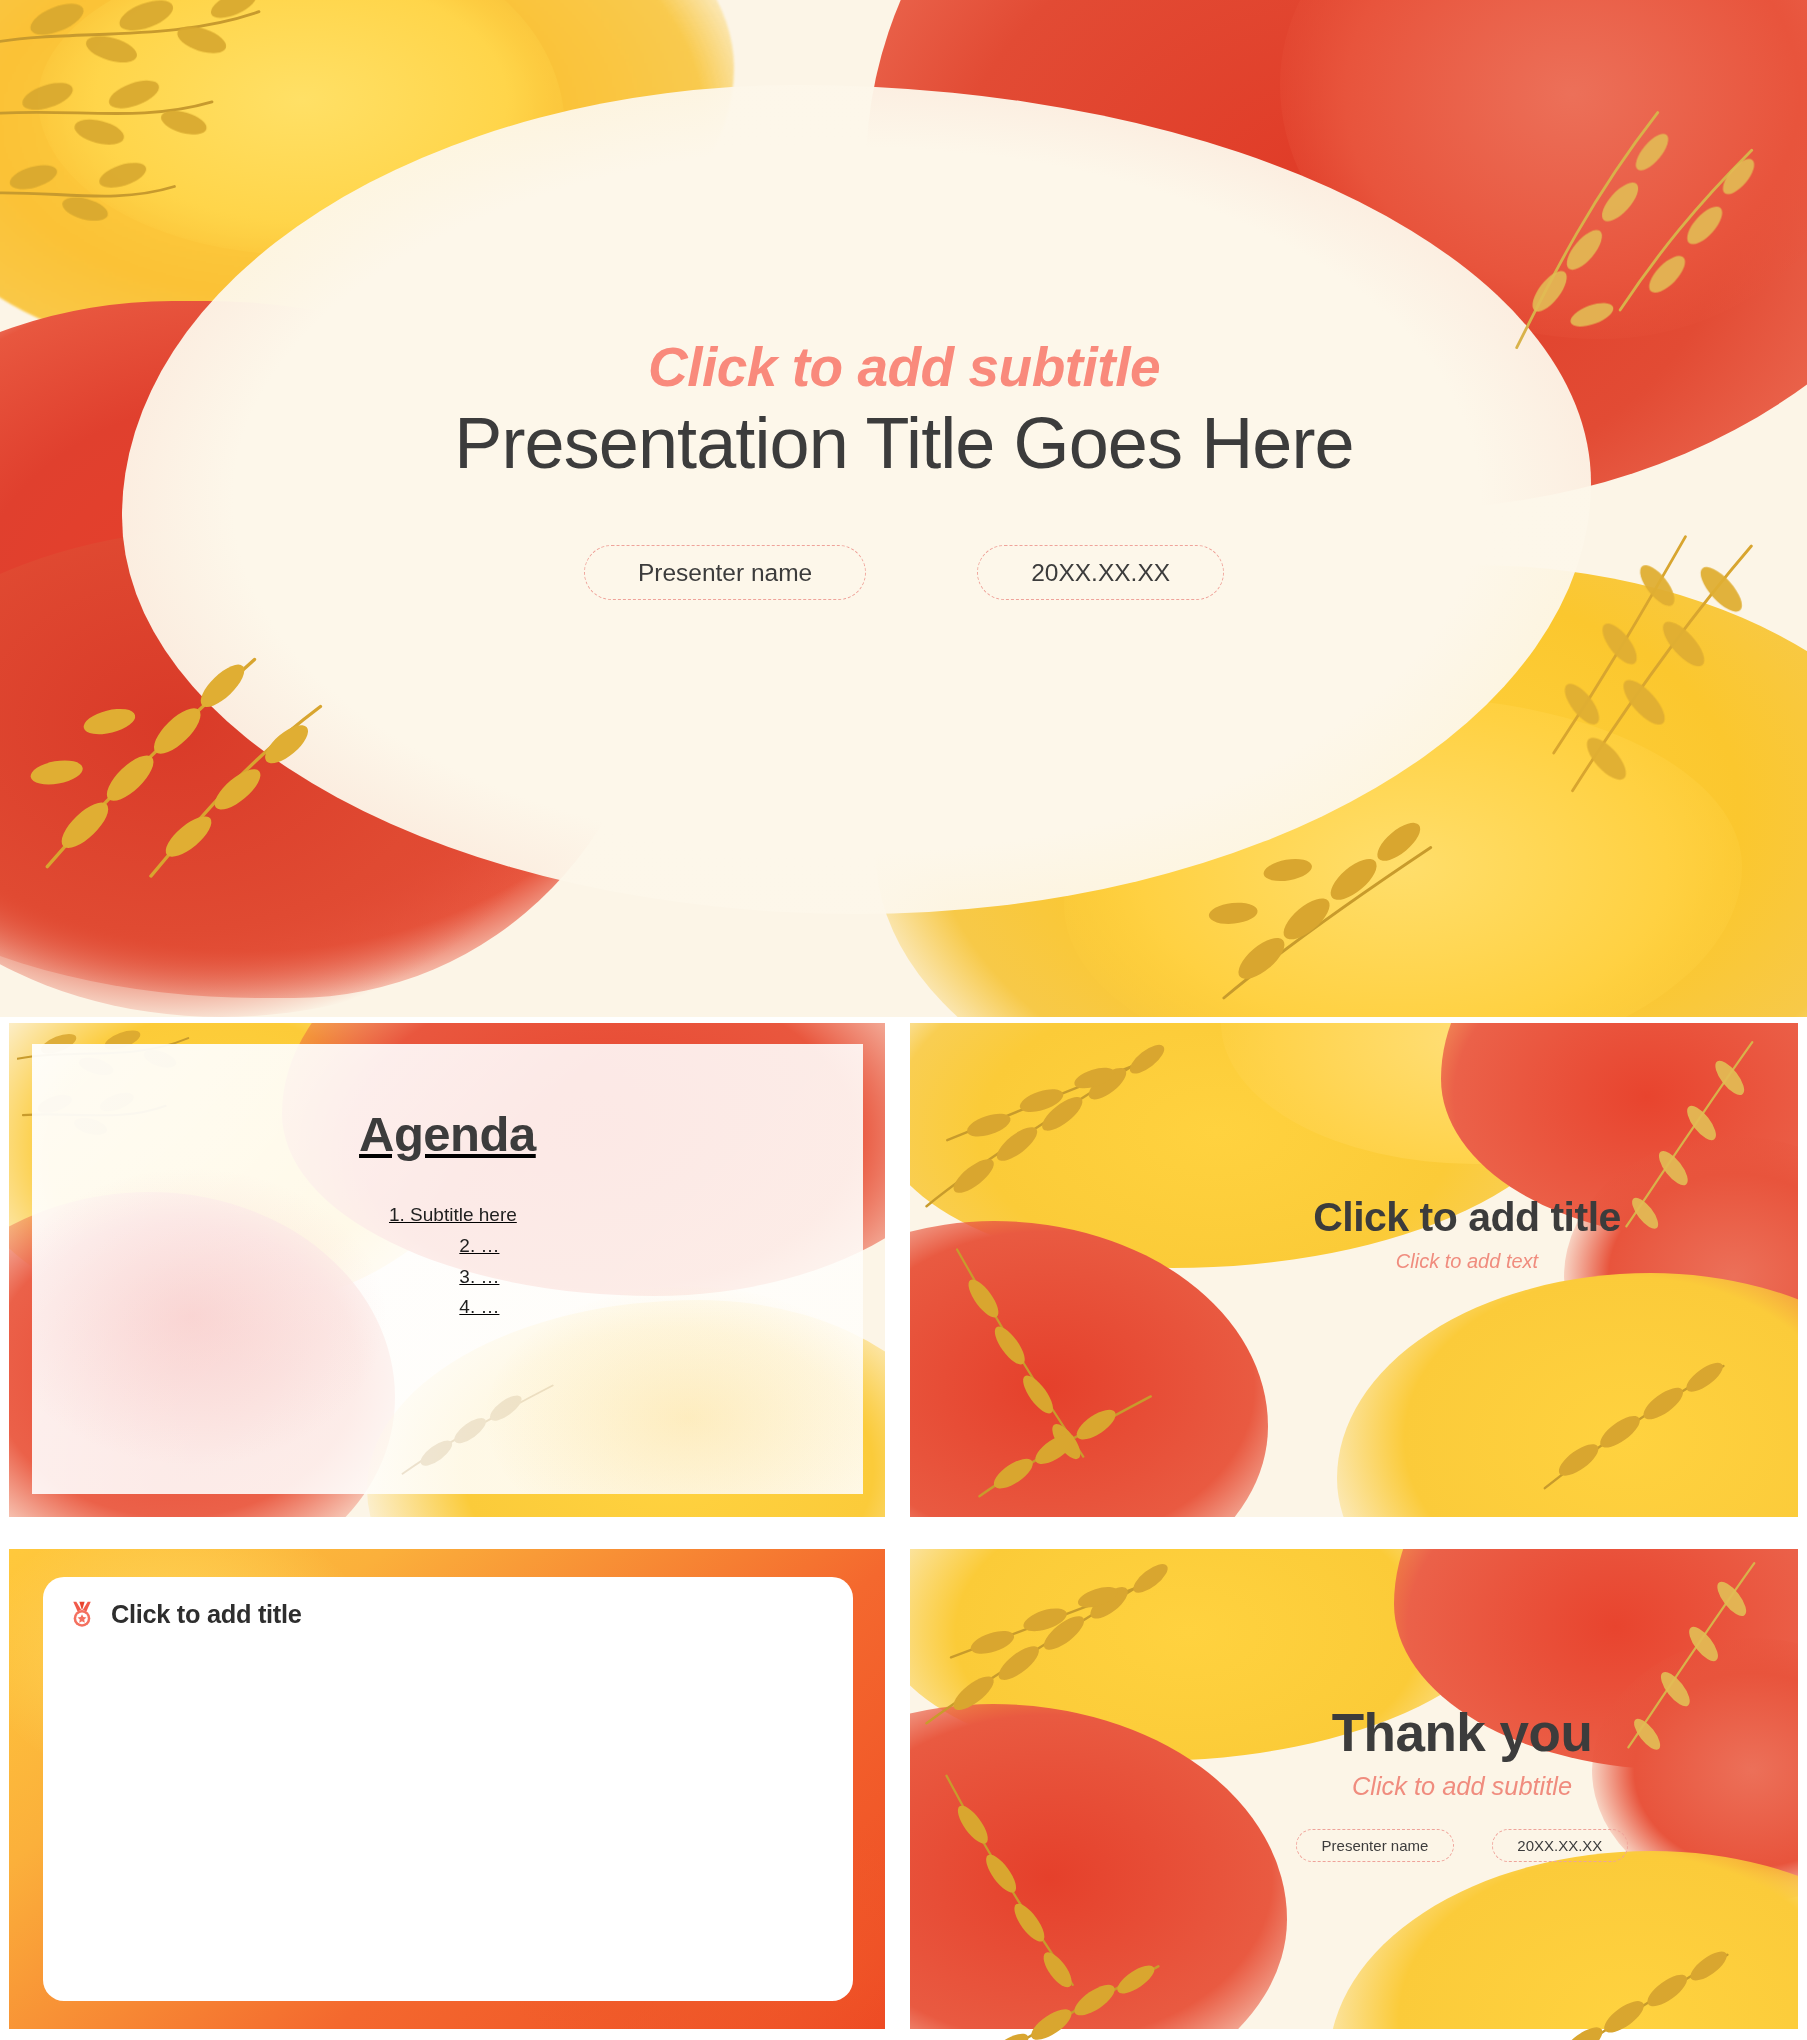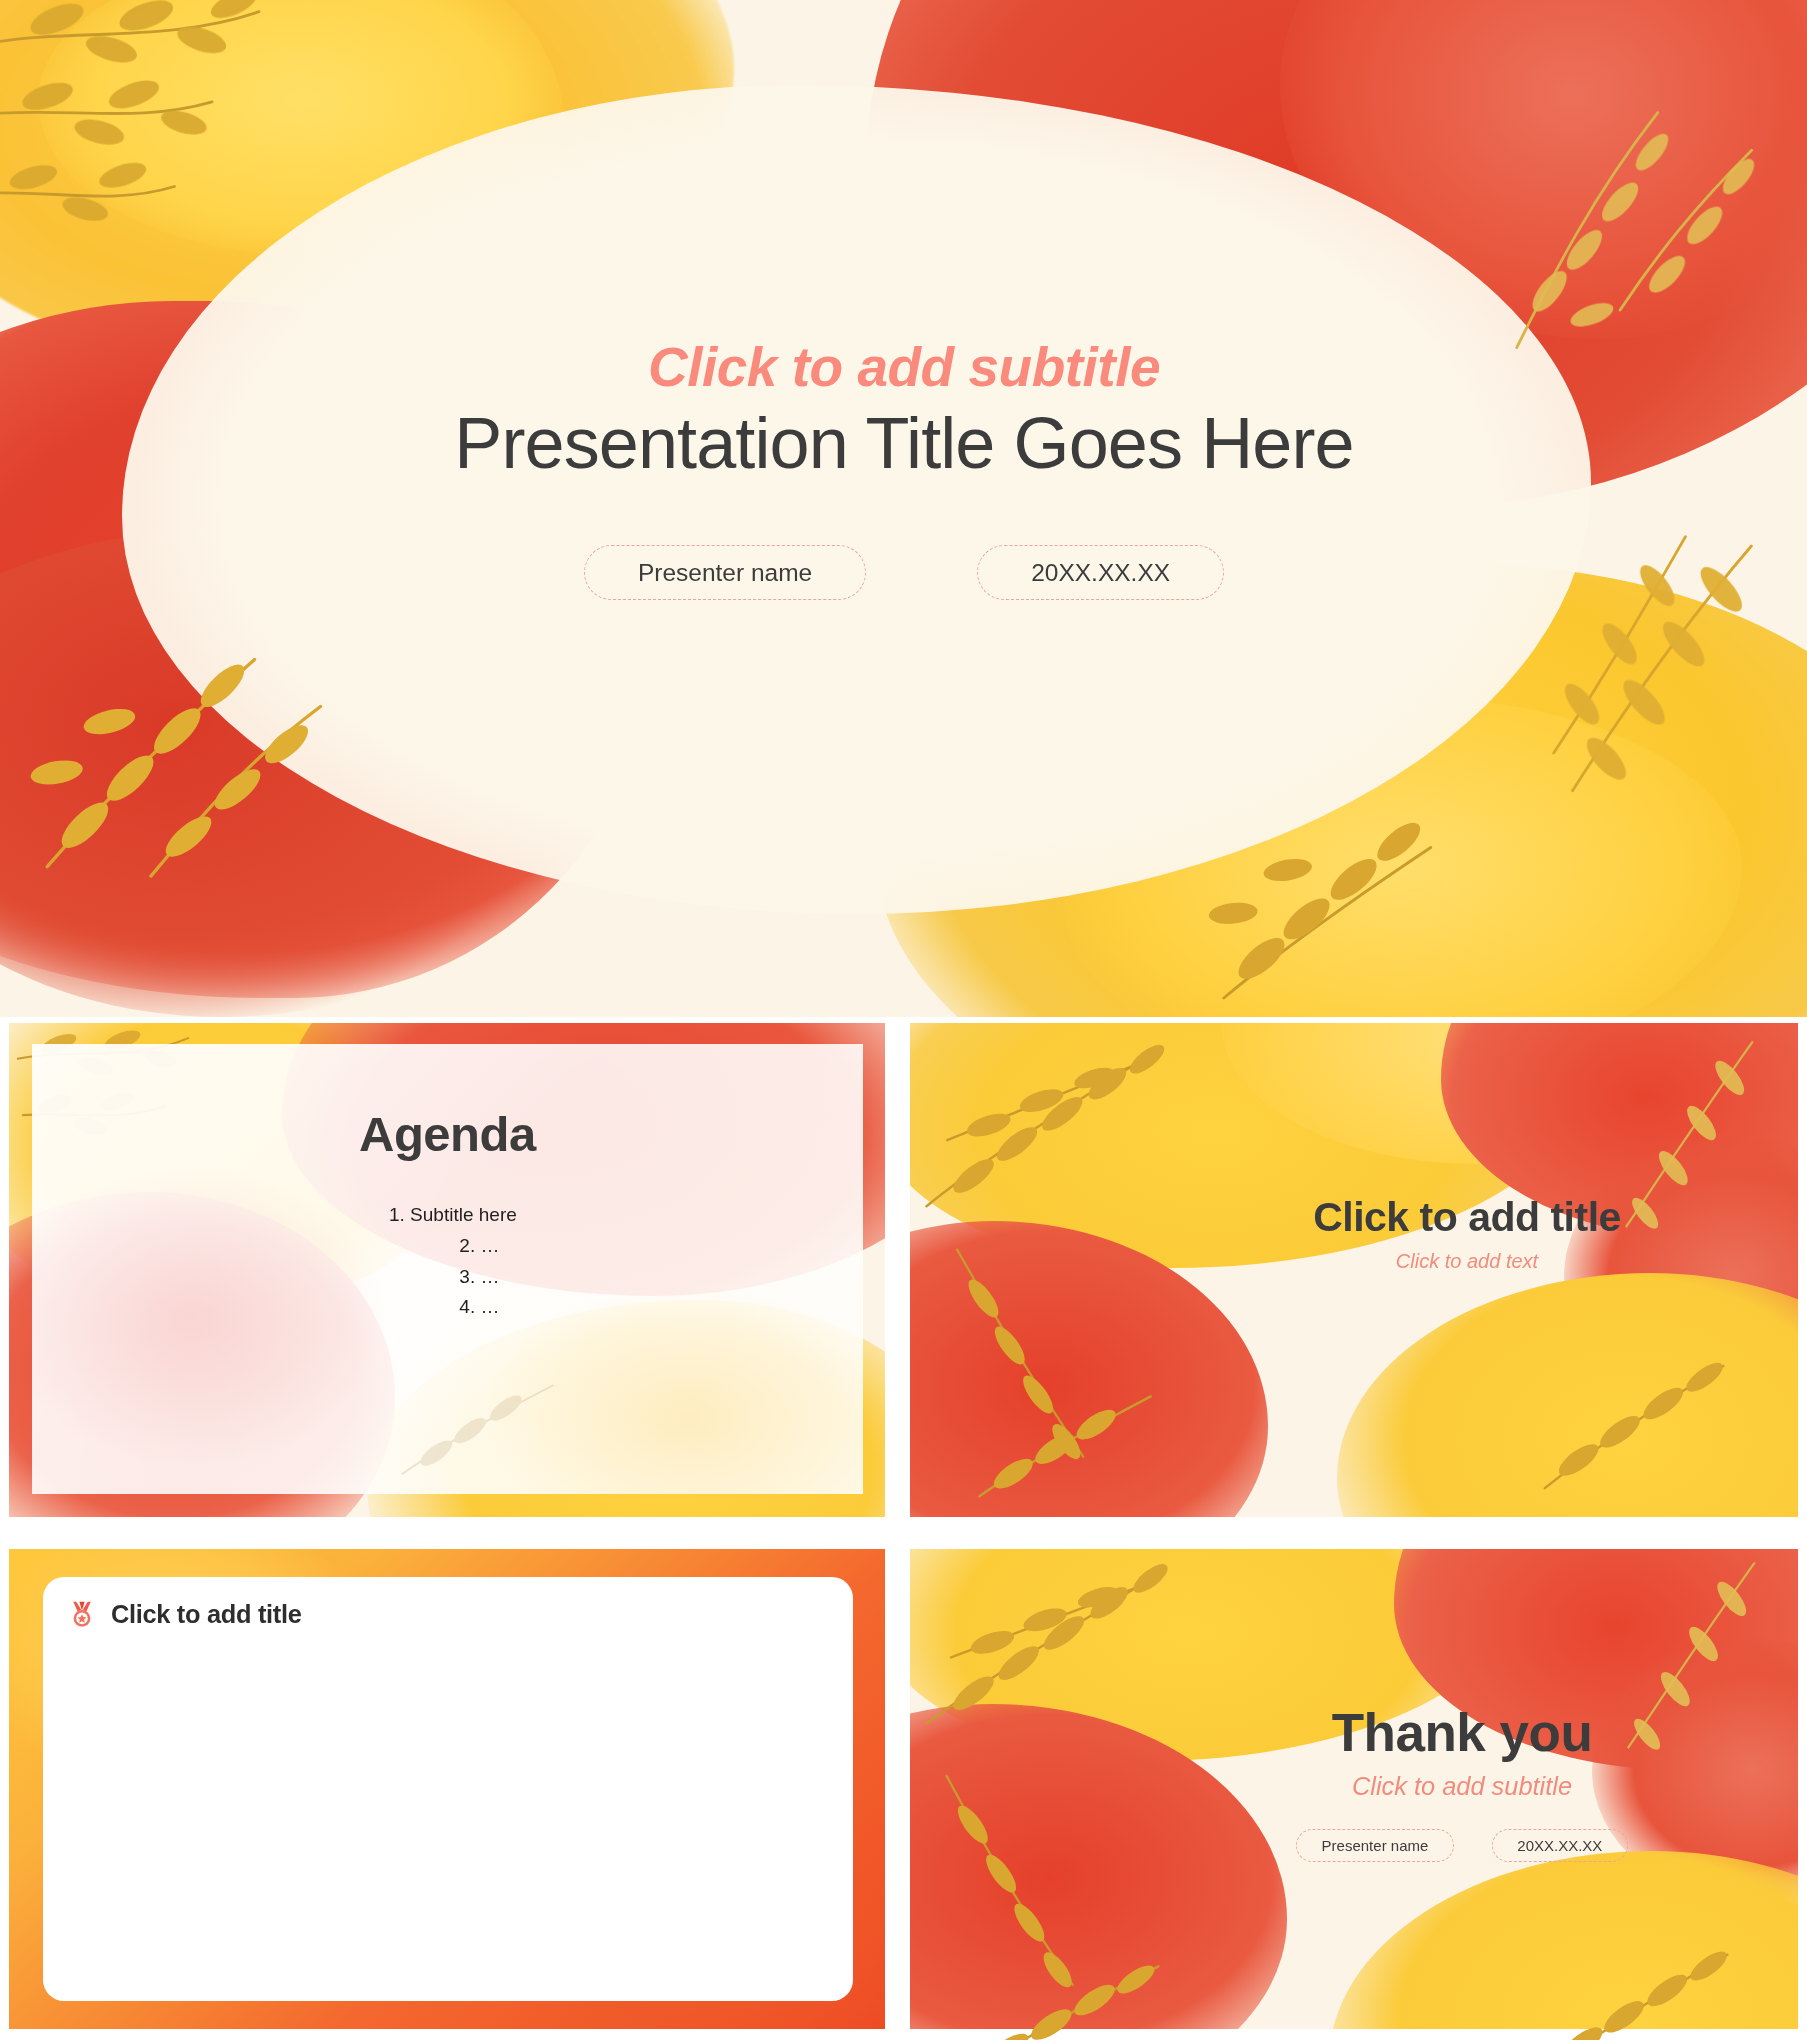--- a/index.html
+++ b/index.html
@@ -156,20 +156,21 @@
     right: -85px; bottom: -160px; width: 603px; height: 377px;
     background: radial-gradient(ellipse at 50% 45%, #FFD23F 0%, #FBCB3A 48%, rgba(255,255,255,0) 76%);
     border-radius: 55% 45% 50% 50% / 50% 50% 50% 50%;
   }
   .agenda-panel {
     position: absolute;
     left: 22.6px; top: 21px; right: 22.6px; bottom: 22.6px;
     background: linear-gradient(135deg, rgba(255,255,255,.94) 0%, rgba(255,255,255,.88) 45%, rgba(255,253,248,.90) 100%);
     z-index: 5;
     overflow: hidden;
+    text-decoration: underline;
   }
   .agenda-panel .tint1 {
     position: absolute; left: -38px; top: 122px; width: 395px; height: 301px;
     background: radial-gradient(ellipse at 50% 50%, rgba(236,120,120,.20) 0%, rgba(236,120,120,0) 70%);
     border-radius: 50%;
   }
   .agenda-panel .tint2 {
     position: absolute; right: -28px; bottom: -56px; width: 405px; height: 264px;
     background: radial-gradient(ellipse at 50% 50%, rgba(250,205,90,.28) 0%, rgba(250,205,90,0) 72%);
     border-radius: 50%;

